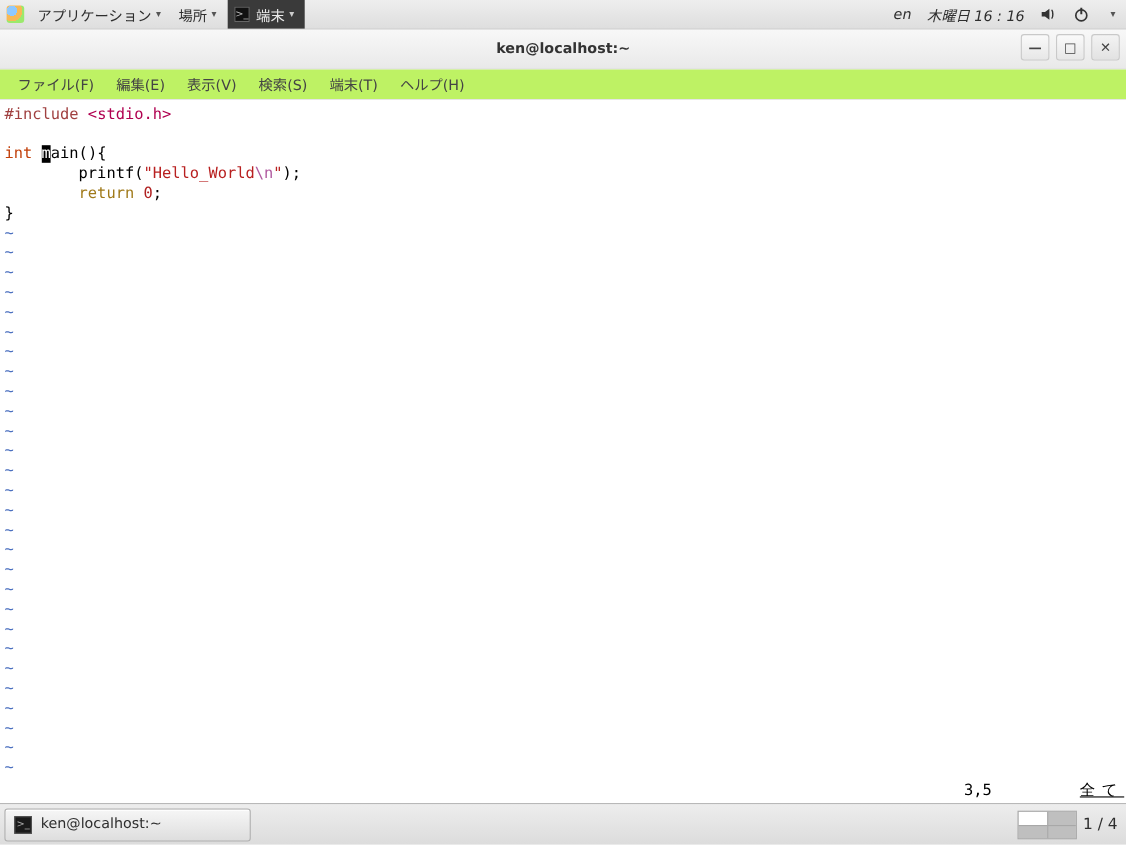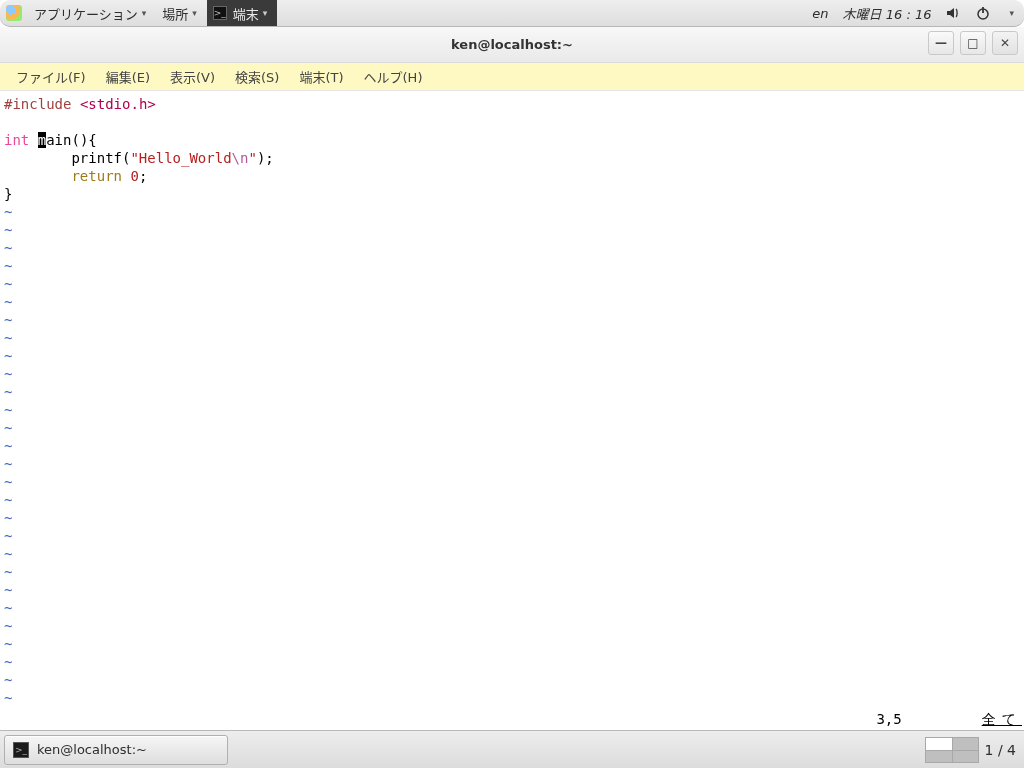--- a/index.html
+++ b/index.html
@@ -6,21 +6,20 @@
   html, body { width: 1024px; height: 768px; overflow: hidden; font-family: "DejaVu Sans", "Noto Sans CJK JP", sans-serif; background: #fff; }
   
   .top-panel {
     height: 27px;
     background: linear-gradient(#eeeeee, #dedede);
     border-bottom: 1px solid #b6b6b6;
     display: flex; align-items: center;
     font-size: 13px; color: #2e2e2e;
     padding: 0 6px 0 4px;
     position: relative;
-    border-radius: 10px;
   }
   .top-panel .logo {
     width: 16px; height: 16px; margin: 0 4px 0 2px;
     background: radial-gradient(circle at 30% 30%, #8ec9ff 0 30%, #f7b955 30% 60%, #9be96c 60% 100%);
     border-radius: 3px;
   }
   .top-panel .menu-item { padding: 0 8px; display: flex; align-items: center; height: 100%; cursor: default; }
   .top-panel .tri { margin-left: 4px; font-size: 9px; color: #555; }
   .top-panel .running {
     display: flex; align-items: center; height: 100%;
@@ -50,40 +49,40 @@
   .win-btn {
     width: 26px; height: 24px;
     border: 1px solid #c9c9c9; border-radius: 3px;
     background: linear-gradient(#fafafa,#e7e7e7);
     display:flex; align-items:center; justify-content:center;
     font-size: 12px; color:#444; cursor:default;
   }
   .win-btn.close { background: linear-gradient(#f3f3f3,#e2e2e2); }
   .win-menubar {
     height: 28px;
-    background: #fef9c3;
+    background: #bef264;
     border-bottom: 1px solid #e5e5e5;
     display: flex; align-items: center;
     font-size: 13px; color: #444;
     padding: 0 6px;
   }
   .win-menubar .m { padding: 0 10px; cursor: default; }
   
   .editor {
     flex: 1;
     font-family: "DejaVu Sans Mono", "Noto Sans Mono CJK JP", monospace;
     font-size: 14px; line-height: 18px;
     color: #000; background: #fff;
     padding: 4px 4px 0 4px;
     position: relative; overflow: hidden;
     white-space: pre;
   }
   .tok-pre   { color: #a04040; }           
   .tok-hdr   { color: #b00050; }           
-  .tok-type  { color: #ec4899; }           
+  .tok-type  { color: #c2410c; }           
   .tok-kw    { color: #a07a1a; text-align: center; }           
   .tok-str   { color: #b82020; }           
   .tok-esc   { color: #b05aa0; }           
   .tok-num   { color: #b02020; }           
   .cursor-block { background:#000; color:#fff; }
   .tilde { color:#4a6fbf; }
   .vim-status {
     position: absolute; bottom: 2px; right: 2px;
     font-family: "DejaVu Sans Mono", monospace;
     font-size: 14px; color:#000; display:flex; gap:80px;

